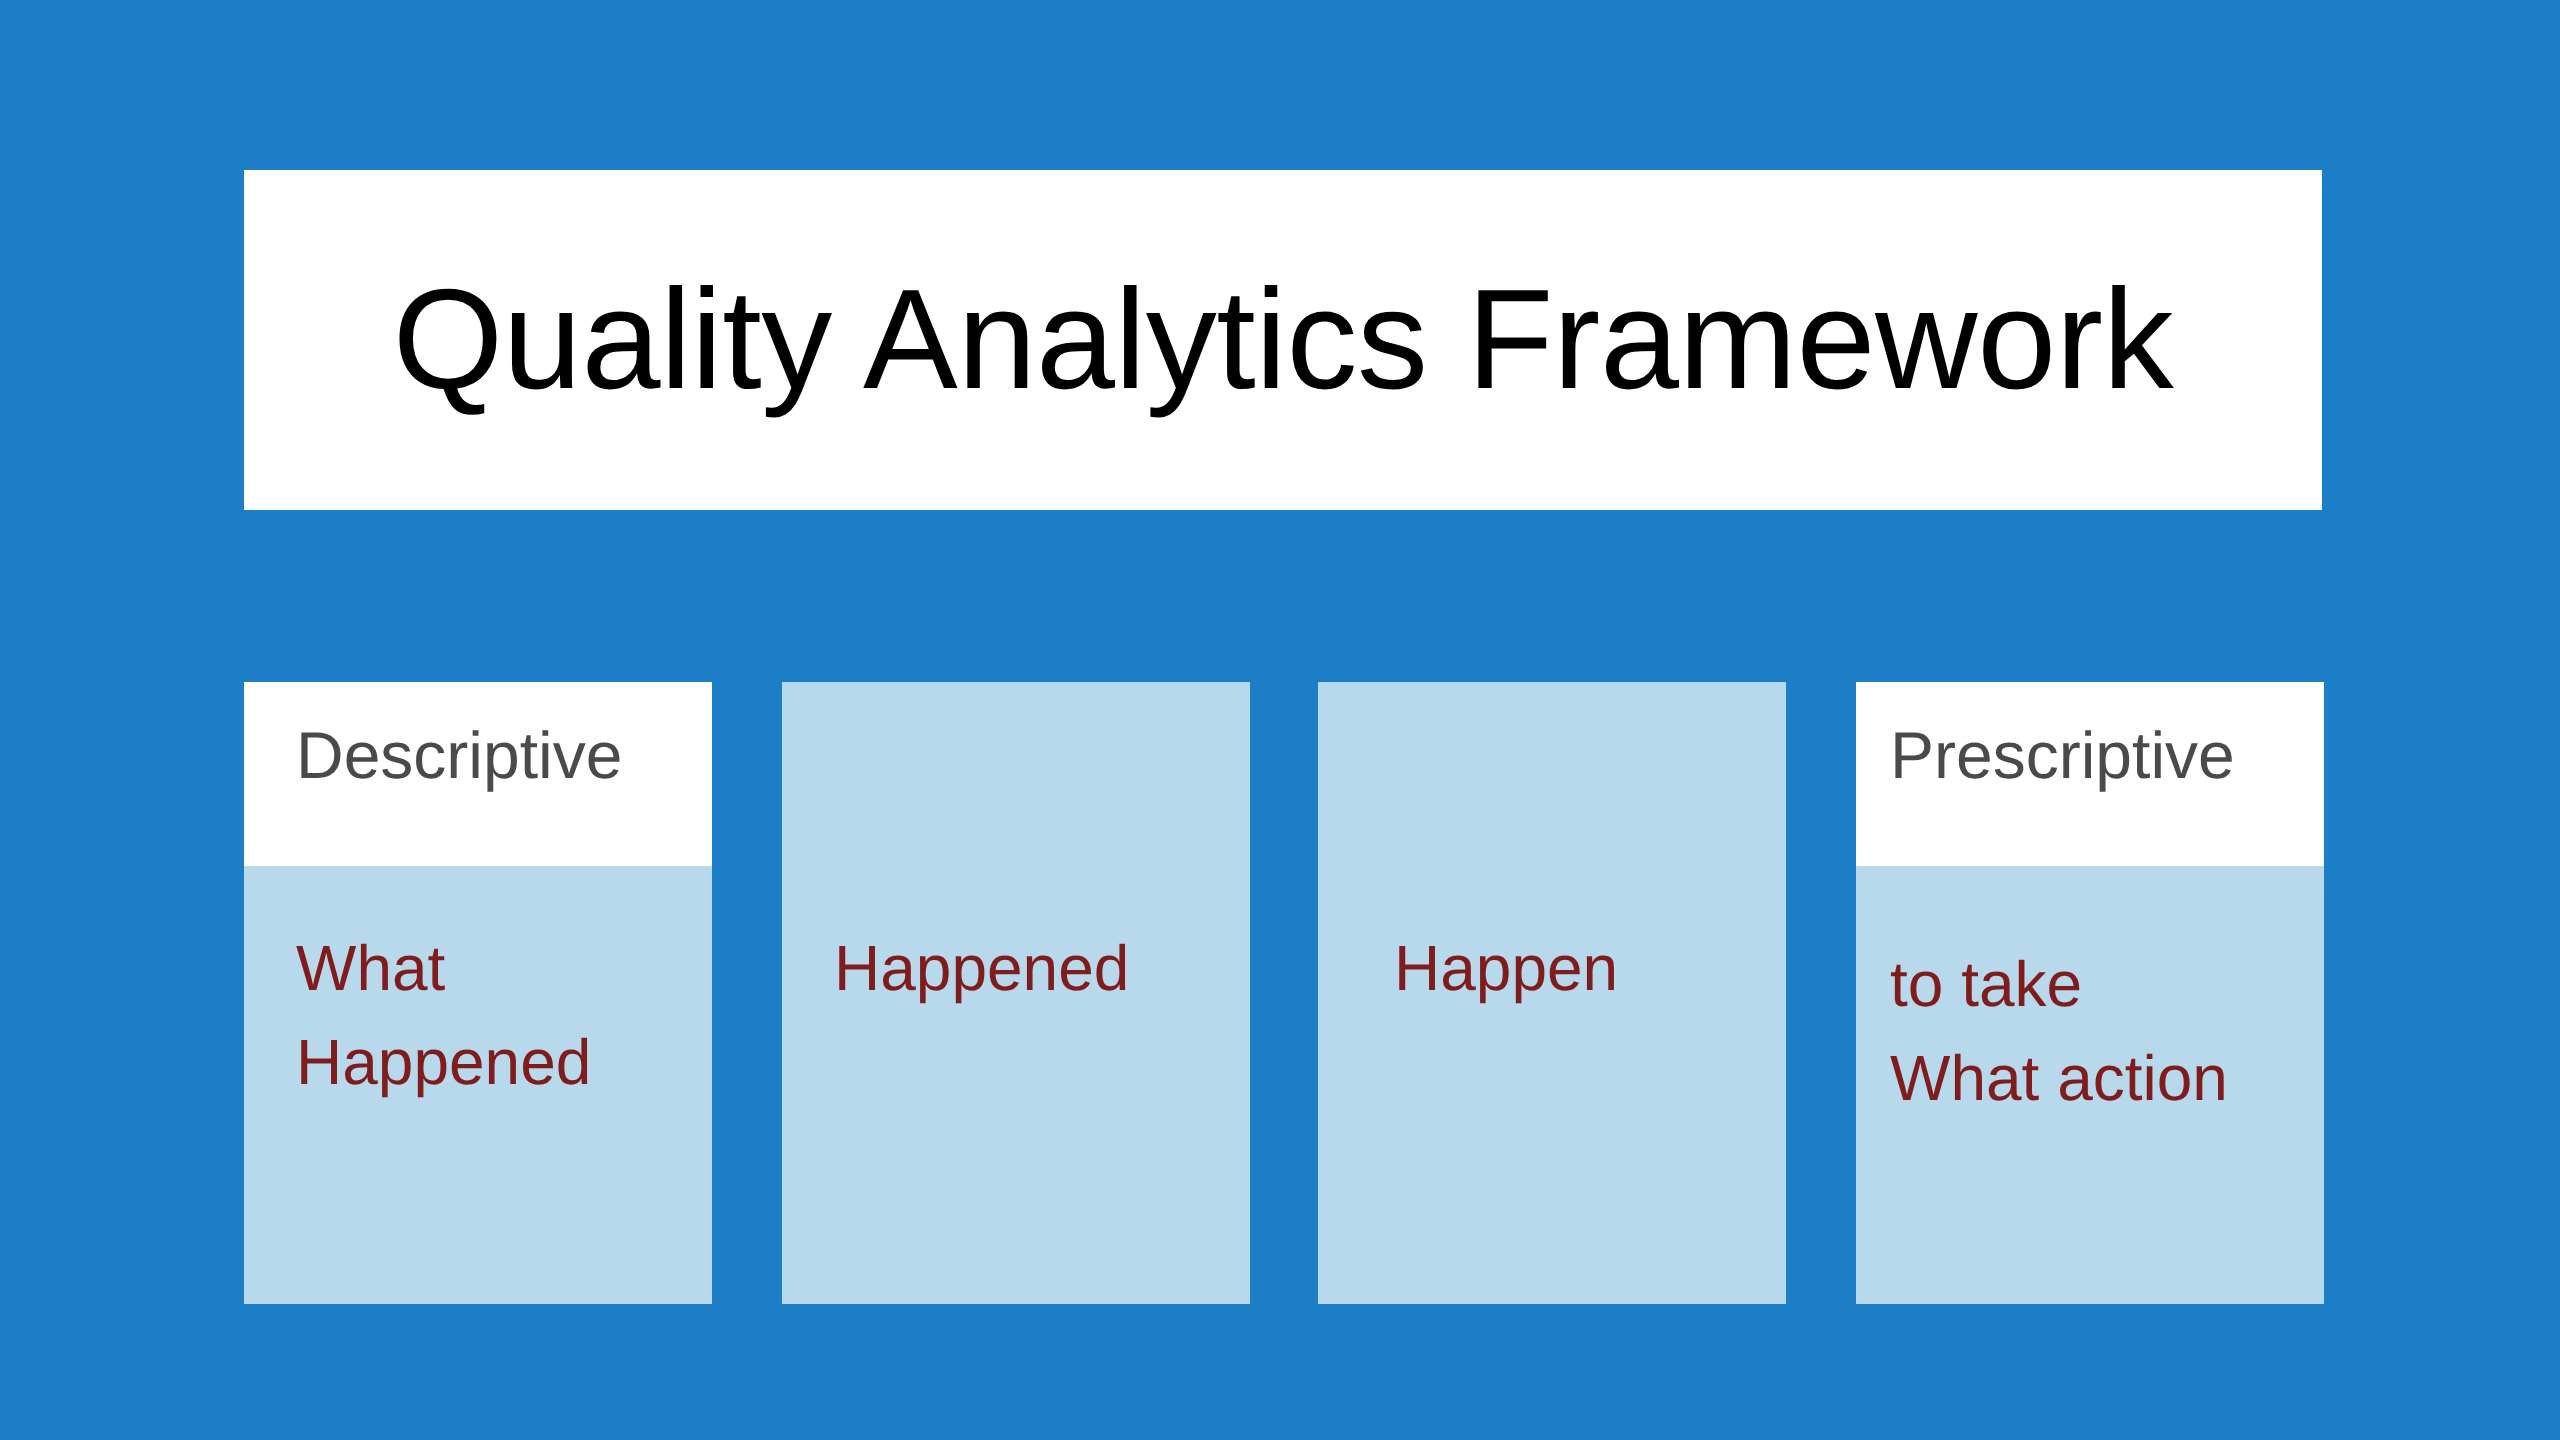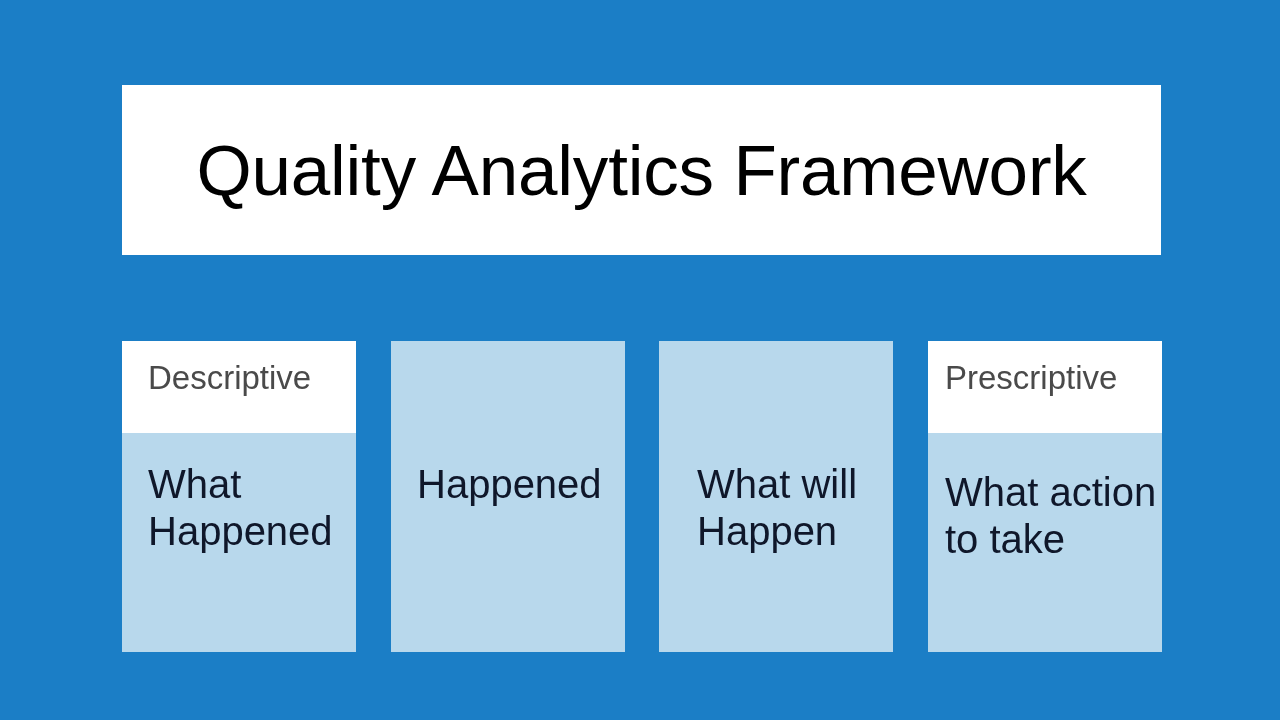--- a/index.html
+++ b/index.html
@@ -82,24 +82,24 @@
     white-space: nowrap;
   }
   .card-3 .card-header-text { left: 38px; top: 22px; }
   .card-4 .card-header-text { left: 17px; top: 18px; }
 
   .card-body-text {
     position: absolute;
     left: 26px;
     top: 120px;
     width: 200px;
-    font-size: 40px;
+    font-size: 32px;
     line-height: 47px;
     font-weight: 400;
-    color: #0f172a;
+    color: #7f1d1d;
   }
   .card-3 .card-body-text { left: 38px; top: 120px; }
   .card-4 .card-body-text { left: 17px; top: 128px; width: 212px; }
 
   .body-line { display: block; white-space: nowrap; }
 </style>
 </head>
 <body>
 
 <div id="slide">
@@ -121,29 +121,28 @@
     </div>
 
     <div class="card card-2">
       <div class="card-body-text">
         <span class="body-line">Happened</span>
       </div>
     </div>
 
     <div class="card card-3">
       <div class="card-body-text">
-        <span class="body-line">What will</span>
         <span class="body-line">Happen</span>
       </div>
     </div>
 
     <div class="card card-4">
       <div class="card-header">
         <span class="card-header-text">Prescriptive</span>
       </div>
       <div class="card-body-text">
+        <span class="body-line">to take</span>
         <span class="body-line">What action</span>
-        <span class="body-line">to take</span>
       </div>
     </div>
 
   </div>
 </div>
 
 </body></html>

